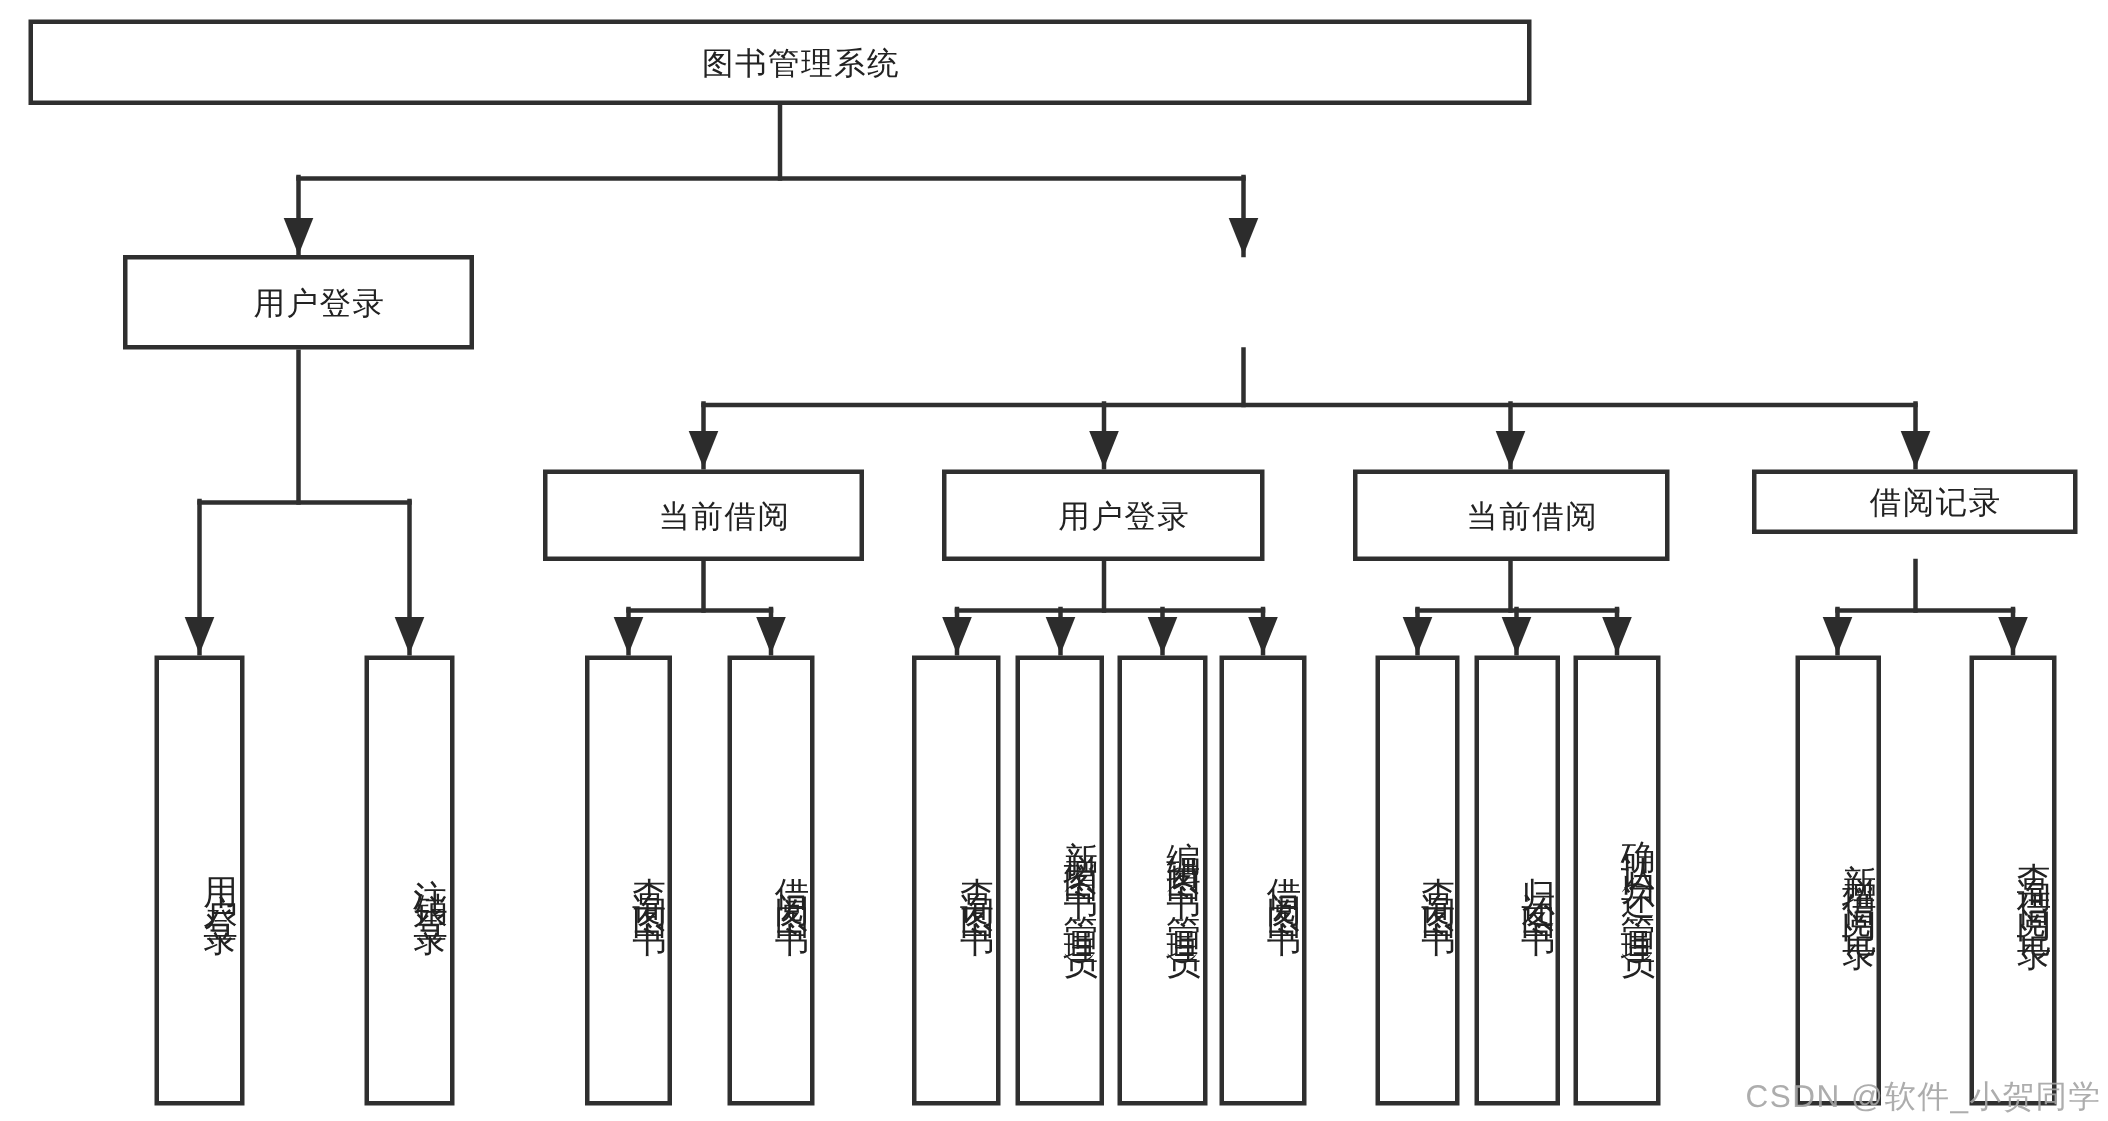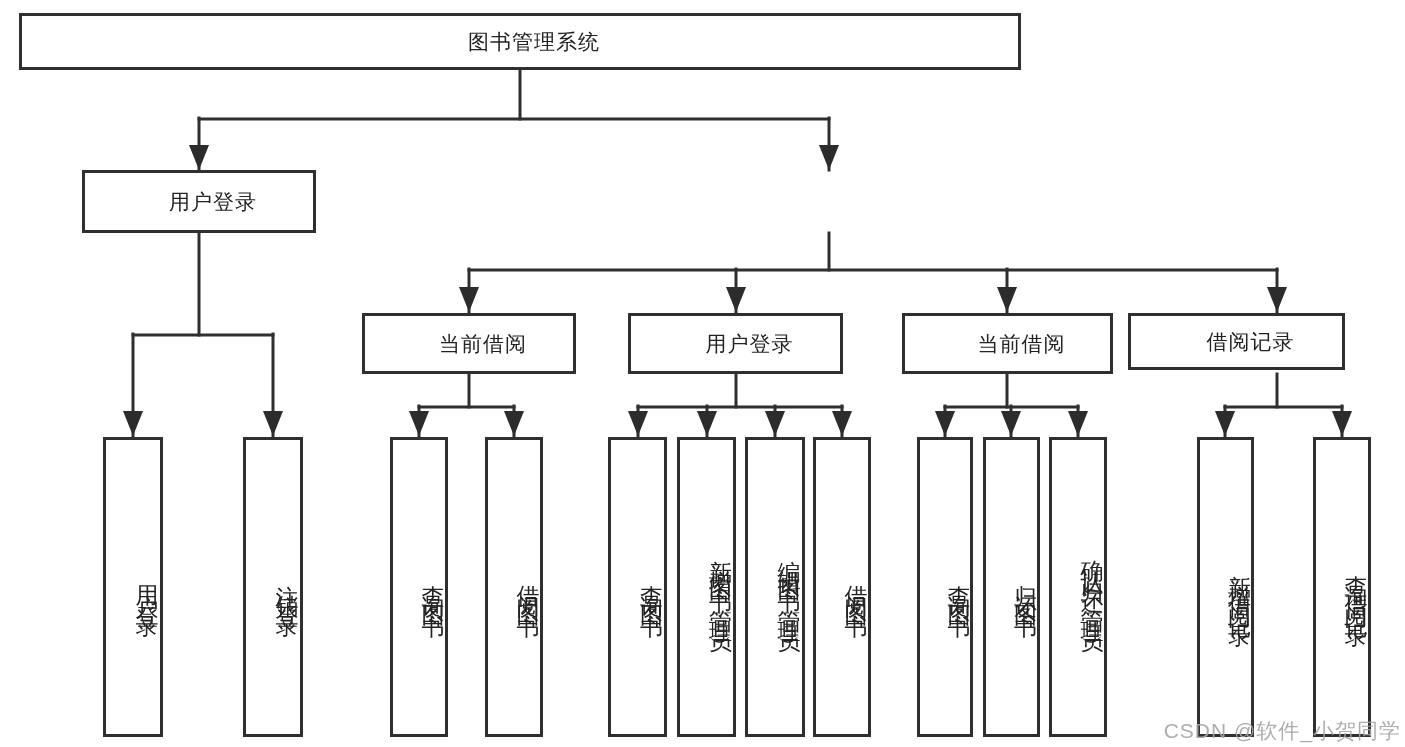--- a/index.html
+++ b/index.html
@@ -125,21 +125,21 @@
 
   <div class="box h" style="left:362px;top:313px;width:214px;height:61px">
     <span class="lbl">当前借阅</span>
   </div>
   <div class="box h" style="left:628px;top:313px;width:215px;height:61px">
     <span class="lbl">用户登录</span>
   </div>
   <div class="box h" style="left:902px;top:313px;width:211px;height:61px">
     <span class="lbl">当前借阅</span>
   </div>
-  <div class="box h" style="left:1128px;top:313px;width:217px;height:57px">
+  <div class="box h" style="left:1168px;top:313px;width:217px;height:43px">
     <span class="lbl">借阅记录</span>
   </div>
 
   <div class="box v" style="left:103px;top:437px;width:60px;height:300px">
     <span class="lbl">用户登录</span>
   </div>
   <div class="box v" style="left:243px;top:437px;width:60px;height:300px">
     <span class="lbl">注销登录</span>
   </div>
 

